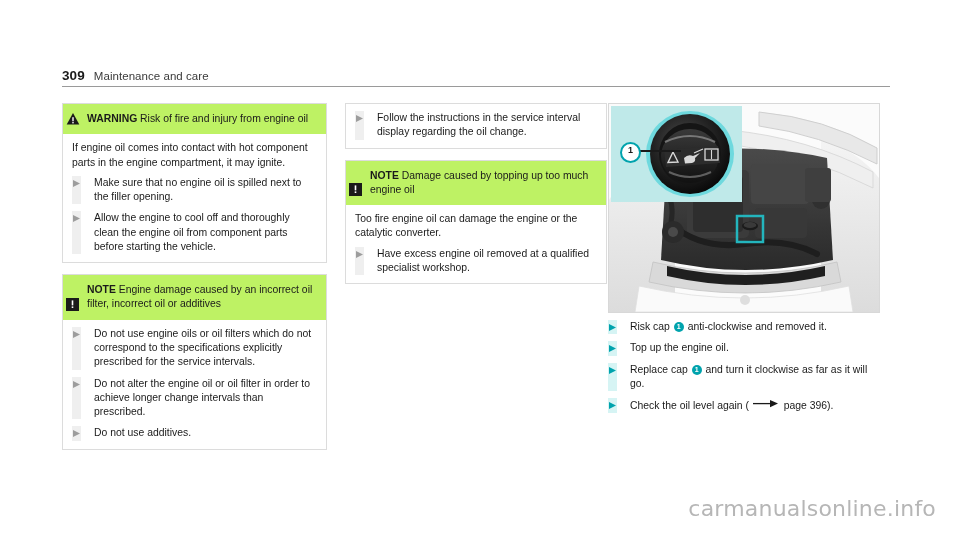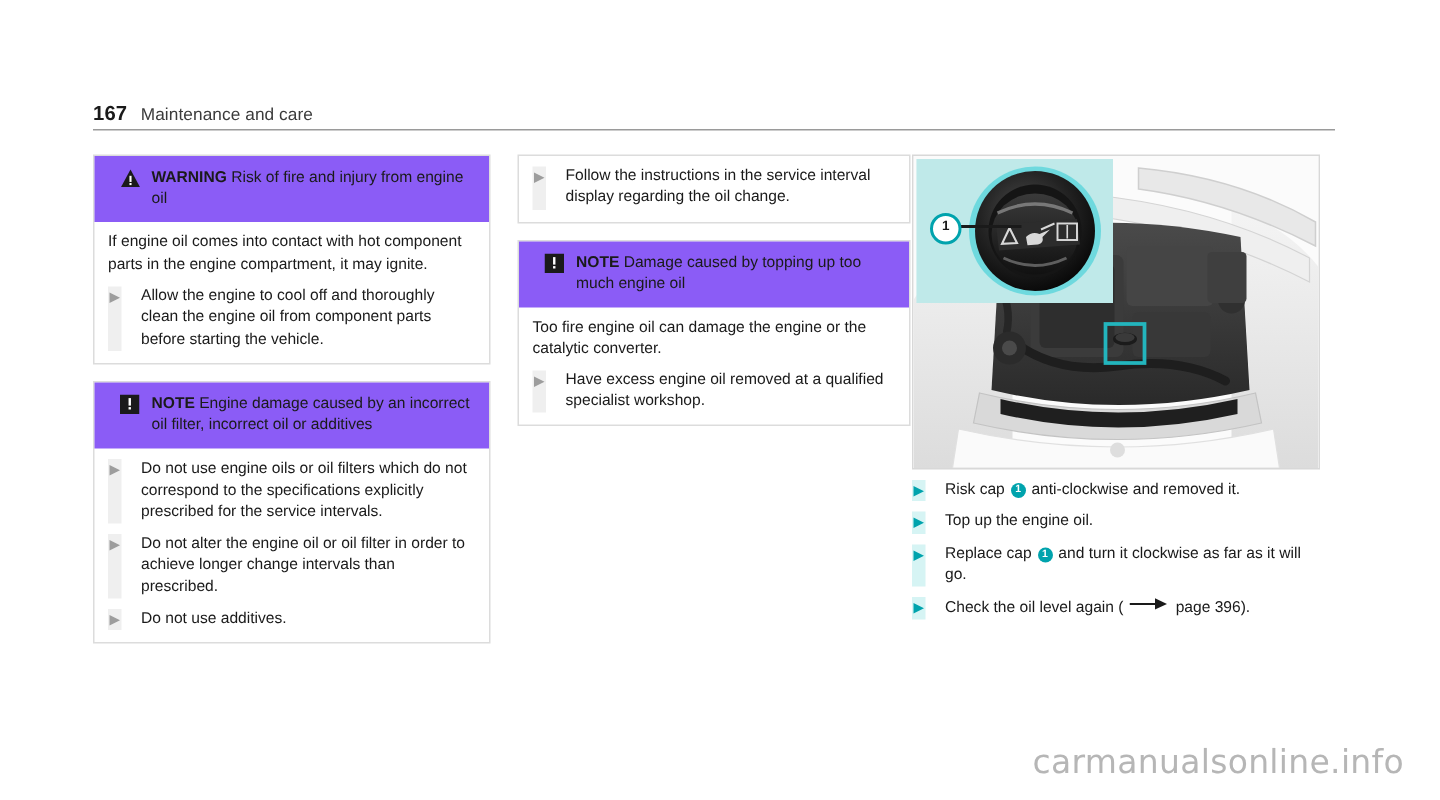--- a/index.html
+++ b/index.html
@@ -18,21 +18,21 @@
   .runhead .rule{margin-top:3px;height:1px;background:#9a9a9a;width:828px;}
 
   
   .col{position:absolute;top:103px;}
   .col1{left:62px;width:265px;}
   .col2{left:345px;width:262px;}
   .col3{left:608px;width:270px;}
 
   
   .box{border:1px solid #dcdcdc;background:#ffffff;margin-bottom:11px;}
-  .box-head{background:#8b5cf6;padding:7px 9px 8px 17px;display:flex;gap:7px;align-items:flex-start;}
+  .box-head{background:#bef264;padding:7px 9px 8px 3px;display:flex;gap:7px;align-items:flex-end;}
   .box-body{padding:7px 9px 8px 9px;}
   .hdtext{font-size:10.4px;line-height:14.2px;color:#1a1a1a;padding-top:1px;}
   .hdtext b{font-weight:bold;}
 
   
   .ico{flex:0 0 auto;width:14px;height:14px;position:relative;margin-top:1px;}
   .ico svg{display:block;}
 
   
   p.para{margin:0 0 6px 0;font-size:10.4px;line-height:14.3px;color:#1a1a1a;}
@@ -92,21 +92,21 @@
     font-family:"DejaVu Sans", sans-serif;
   }
 </style>
 </head>
 <body>
 
 <div class="page">
 
   <div class="runhead">
     <div class="line">
-      <span class="pageno">167</span>
+      <span class="pageno">309</span>
       <span class="title">Maintenance and care</span>
     </div>
     <div class="rule"></div>
   </div>
 
   <div class="col col1">
 
     <div class="box">
       <div class="box-head">
         <span class="ico">
@@ -121,20 +121,21 @@
       <div class="box-body">
         <p class="para">If engine oil comes into contact with hot component parts in the engine compartment, it may ignite.</p>
         <ul class="blist">
           <li>
             <span class="bar"></span>
             <span class="arw">
               <svg width="9" height="9" viewBox="0 0 9 9">
                   <path d="M1 1 L8 4.5 L1 8 Z" fill="#9d9d9d"></path>
                 </svg>
             </span>
+            <span>Make sure that no engine oil is spilled next to the filler opening.</span>
           </li>
           <li>
             <span class="bar"></span>
             <span class="arw">
               <svg width="9" height="9" viewBox="0 0 9 9">
                   <path d="M1 1 L8 4.5 L1 8 Z" fill="#9d9d9d"></path>
                 </svg>
             </span>
             <span>Allow the engine to cool off and thoroughly clean the engine oil from component parts before starting the vehicle.</span>
           </li>

